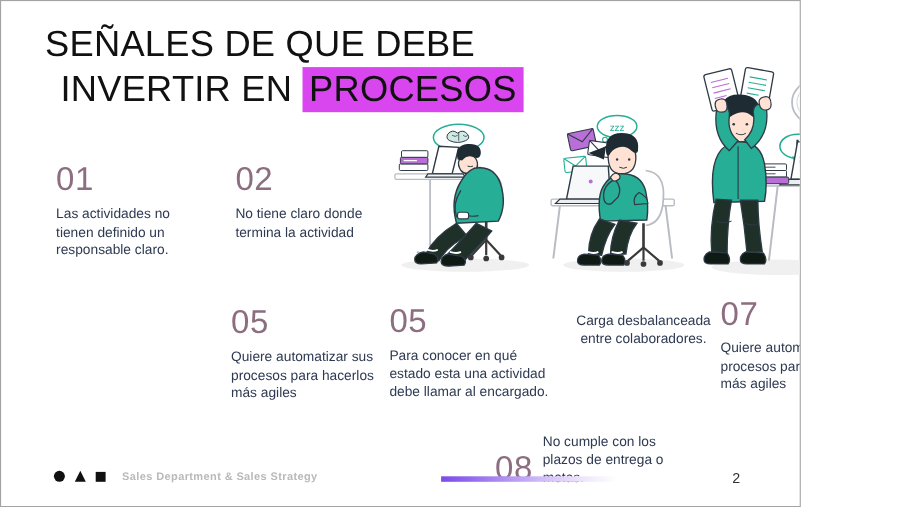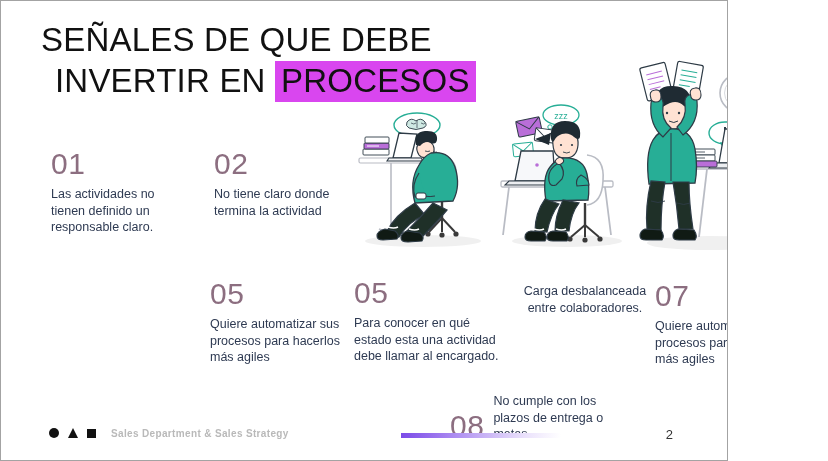--- a/index.html
+++ b/index.html
@@ -372,21 +372,21 @@
 
   <div class="item" id="item-05" style="left:353px; top:275px; width:150px;">
     <div class="num">05</div>
     <div class="desc">Para conocer en qué estado esta una actividad debe llamar al encargado.</div>
   </div>
 
   <div class="item" id="item-06" style="left:510px; top:281px; width:148px;">
     <div class="desc" style="margin-top:1px;text-align:center;">Carga desbalanceada entre colaboradores.</div>
   </div>
 
-  <div class="item" id="item-07" style="left:654px; top:278px; width:140px;">
+  <div class="item" id="item-07" style="left:654px; top:268px; width:140px;">
     <div class="num">07</div>
     <div class="desc">Quiere automatizar sus procesos para hacerlos más agiles</div>
   </div>
 
   <div id="item-08" style="left:449px; top:392px; width:200px;">
     <div class="num">08</div>
     <div class="desc" style="width:118px;">No cumple con los plazos de entrega o metas.</div>
   </div>
 
   <div id="footer-shapes">

